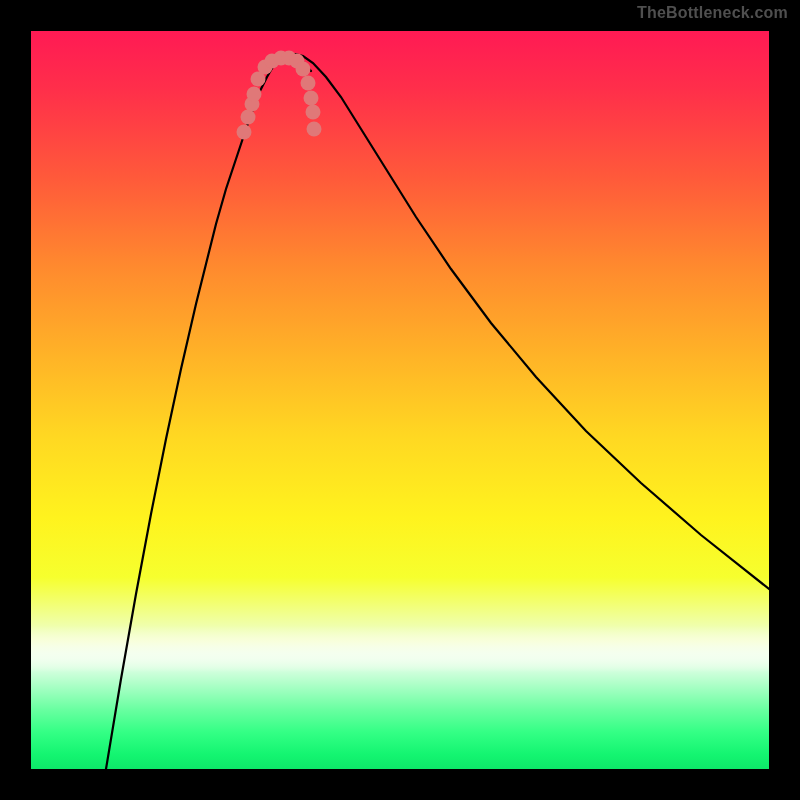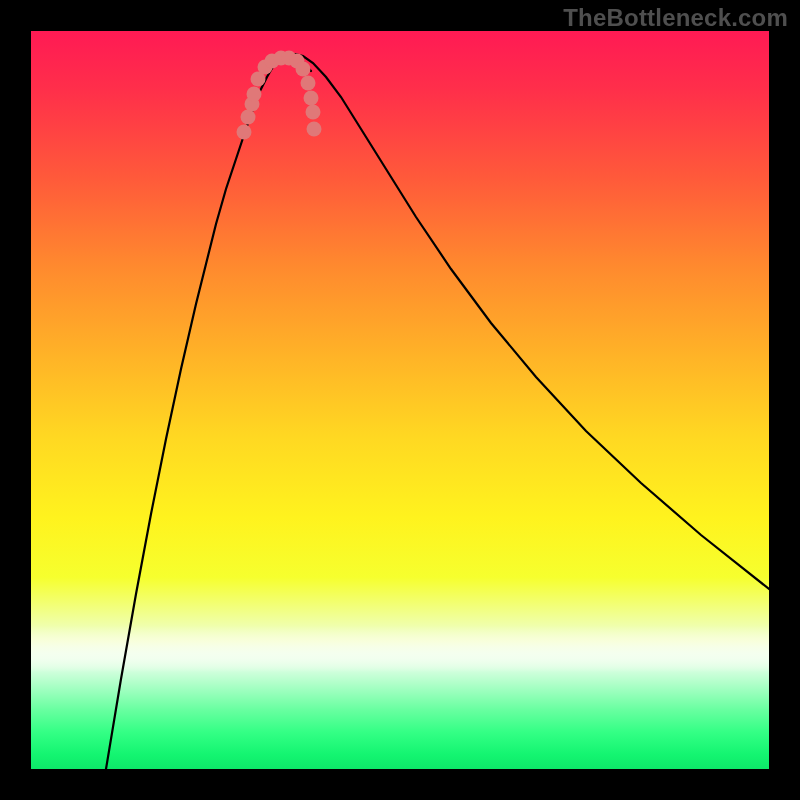--- a/index.html
+++ b/index.html
@@ -17,21 +17,21 @@
     top: 0;
     width: 800px;
     height: 800px;
     background: #000;
   }
   .watermark {
     position: absolute;
     top: 4px;
     right: 12px;
     color: #4f4f4f;
-    font-size: 24px;
+    font-size: 16px;
     font-weight: 600;
     letter-spacing: 0.2px;
     user-select: none;
   }
   .plot {
     position: absolute;
     left: 31px;
     top: 31px;
     width: 738px;
     height: 738px;

